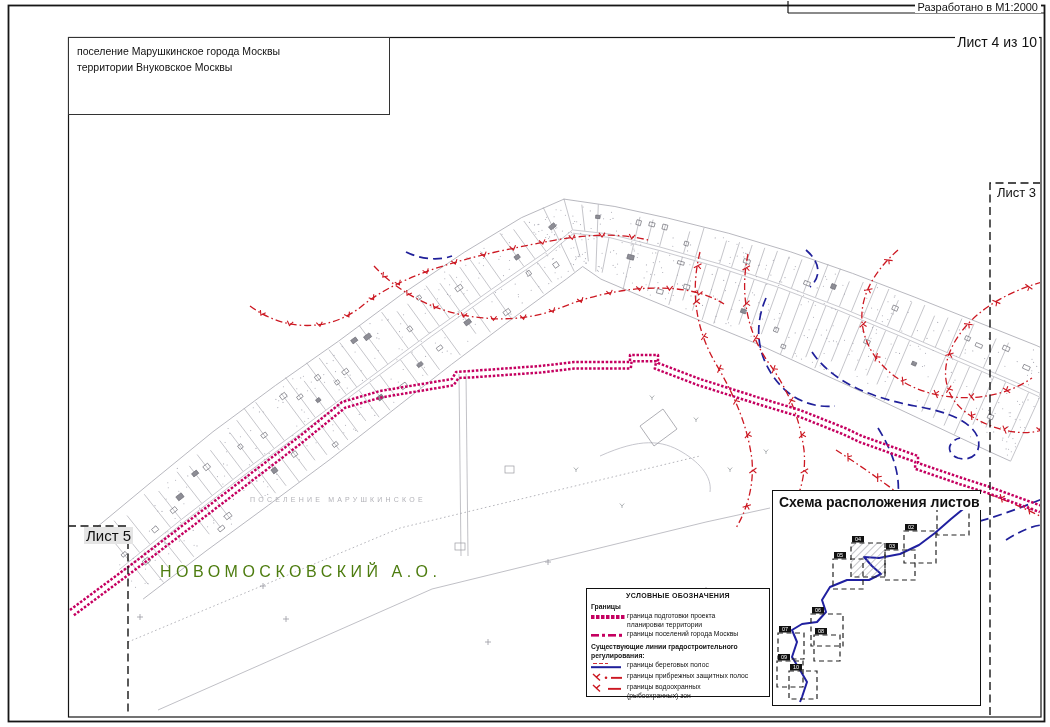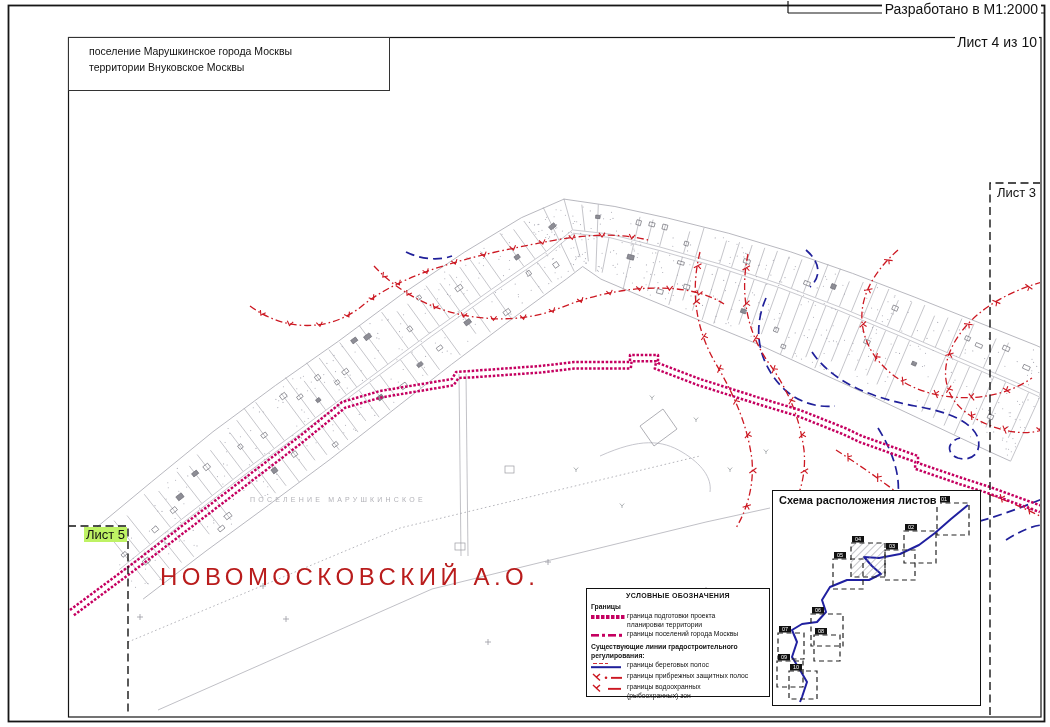--- a/index.html
+++ b/index.html
@@ -1,38 +1,38 @@
 <!DOCTYPE html>
 <html><head>
 <meta charset="utf-8">
 <style>
   html,body{margin:0;padding:0;background:#fff;}
   .page{position:relative;width:1050px;height:727px;background:#fff;overflow:hidden;
         font-family:"Liberation Sans",sans-serif;color:#111;}
   svg{display:block;}
   #map-svg{position:absolute;left:0;top:0;}
   .ov{position:absolute;white-space:nowrap;}
-  .dev-label{top:1px;right:9px;font-size:14px;background:#fff;padding:0 3px;margin-left:29px;}
+  .dev-label{top:1px;right:9px;font-size:11px;background:#fff;padding:0 3px;margin-left:29px;}
   .sheetnum-label{top:34px;right:11px;font-size:14px;background:#fff;padding:0 2px;}
-  .note-box{left:68px;top:37px;width:322px;height:54px;border:1px solid #333;background:#fff;
-            padding:6px 0 0 20px;box-sizing:border-box;font-size:10.5px;line-height:1.5;}
+  .note-box{left:68px;top:37px;width:322px;height:78px;border:1px solid #333;background:#fff;
+            padding:6px 0 0 8px;box-sizing:border-box;font-size:10.5px;line-height:1.5;}
   .band-label{left:250px;top:496px;font-size:7px;letter-spacing:3.2px;color:#b2b2b8;}
-  .district-label{left:160px;top:563px;font-size:24px;letter-spacing:4.5px;color:#b91c1c;}
-  .sheet5-label{left:84px;top:527px;font-size:13px;background:#bef264;padding:0 2px;}
+  .district-label{left:160px;top:563px;font-size:16px;letter-spacing:4.5px;color:#4d7c0f;}
+  .sheet5-label{left:84px;top:527px;font-size:15px;background:#e5e5e5;padding:0 2px;}
   .sheet3-label{left:995px;top:185px;font-size:13px;background:#fff;padding:0 2px;}
   .legend-box{left:586px;top:588px;width:184px;height:109px;border:1.3px solid #111;background:#fff;
               box-sizing:border-box;padding:3px 4px 2px 4px;font-size:6.8px;line-height:1.25;}
   .legend-title{text-align:center;font-weight:bold;font-size:7px;letter-spacing:.3px;margin-bottom:2px;}
   .legend-head{font-weight:bold;}
   .legend-row{display:flex;align-items:flex-start;margin-top:1px;}
   .legend-row .mk{flex:none;width:36px;padding-top:1px;}
   .legend-row .tx{flex:1;}
   .inset-box{left:772px;top:490px;width:209px;height:216px;border:1.6px solid #111;background:#fff;
              box-sizing:border-box;}
-  .inset-title{position:absolute;left:6px;top:3px;font-size:11px;font-weight:bold;background:#fff;padding-right:3px;}
+  .inset-title{position:absolute;left:6px;top:3px;font-size:14px;font-weight:bold;background:#fff;padding-right:3px;}
   #inset-svg{position:absolute;left:0;top:0;}
 </style>
 </head>
 <body>
 
 <div class="page">
 
   <svg id="map-svg" width="1050" height="727" viewBox="0 0 1050 727">
     <defs>
       <clipPath id="mapclip">

